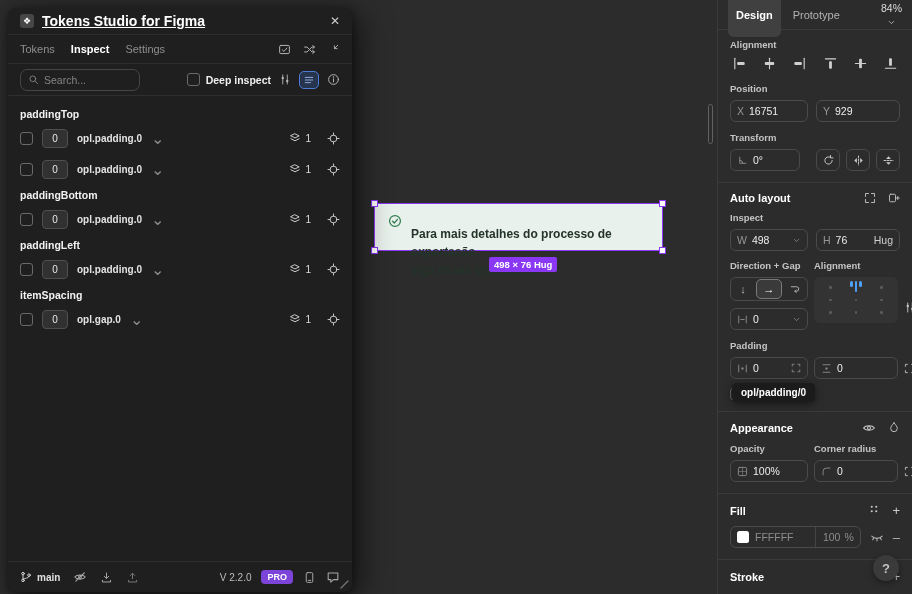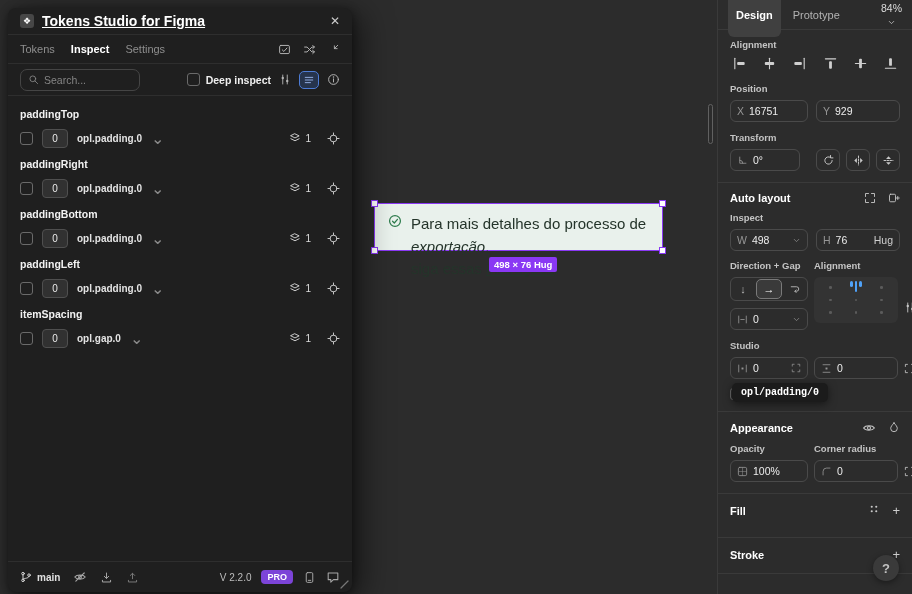--- a/index.html
+++ b/index.html
@@ -48,21 +48,21 @@
   .p-version { font-size:10px; color:#bdbdbd; }
   .pro-badge { border-radius:4px; padding:2px 6px; font-size:9px; font-weight:bold; color:#fff; }
   .p-resize { position:absolute; right:3px; bottom:3px; width:9px; height:9px; color:#777; }
 
   
   .canvas-scrollbar { position:absolute; left:708px; top:104px; width:5px; height:40px; border:1px solid #616161; border-radius:3px; }
   .top-blue-strip { position:absolute; left:858px; top:0; width:47px; height:4px; border-radius:0 0 2px 2px; }
   .alert { position:absolute; left:374px; top:203px; width:289px; height:48px; border:1.5px solid; border-radius:3px;
            display:flex; gap:9px; padding:9px 12px 9px 13px; }
   .alert-check { flex:none; margin-top:1px; color:#2e7c4d; }
-  .alert-text { font-size:15px; font-weight:normal; line-height:1.5; }
+  .alert-text { font-size:12px; font-weight:bold; line-height:1.5;margin-top:12px; }
   .handle { position:absolute; width:7px; height:7px; background:#fff; border:1px solid; }
   .size-badge { position:absolute; left:489px; top:257px; border-radius:2px; padding:2px 5px; font-size:9.5px; font-weight:bold; color:#fff; }
 
   
   .panel { position:absolute; left:717px; top:0; width:195px; height:594px; background:#2c2c2c; border-left:1px solid #3a3a3a; }
   .panel-hd { height:30px; display:flex; align-items:center; gap:4px; padding:0 10px; border-bottom:1px solid #3a3a3a; }
   .panel-tab { font-size:11px; color:#b3b3b3; padding:16px 8px; }
   .panel-tab.active { background:#404040; border-radius:6px; color:#fff; font-weight:bold; }
   .panel-zoom { margin-left:auto; display:flex; align-items:center; gap:4px; font-size:10.5px; color:#dcdcdc;flex-direction:column; }
   .sec { padding:9px 12px 11px; border-bottom:1px solid #3a3a3a; position:relative; }
@@ -82,21 +82,21 @@
   .dirgroup { width:78px; height:24px; border:1px solid #4a4a4a; border-radius:6px; display:flex; }
   .dirbtn { flex:1; display:flex; align-items:center; justify-content:center; font-size:11px; color:#b9b9b9; }
   .dirbtn.active { border:1px solid #7a7a7a; border-radius:5px; margin:1px; color:#fff; background:#3a3a3a; }
   .alignpad { width:84px; height:46px; background:#333; border-radius:6px; display:grid; grid-template-columns:repeat(3,1fr); grid-template-rows:repeat(3,1fr); padding:4px; }
   .apcell { display:flex; align-items:center; justify-content:center; }
   .apdot { width:2.5px; height:2.5px; border-radius:50%; background:#5b5b5b; }
   .apbars { display:flex; gap:2px; align-items:flex-start; height:12px; }
   .apbars span { width:2.5px; border-radius:2px; background:#4fa1f7; }
   .rt-ic { justify-self:end; align-self:center; color:#c9c9c9; }
   .tooltip { position:absolute; left:2px; top:-5px; background:#1b1b1b; border-radius:5px; padding:4px 9px; font-size:10px; font-weight:bold; color:#fff; box-shadow:0 2px 8px rgba(0,0,0,.5); z-index:5; }
-  .cliprow { display:flex; margin-top:9px; font-size:10.5px; color:#d7d7d7; position:relative;font-family:Liberation Mono, monospace; }
+  .cliprow { display:flex; margin-top:9px; font-size:10.5px; color:#d7d7d7; position:relative; }
   .fillrow { display:flex; align-items:center; gap:9px; }
   .fillbox { width:140px; height:22px; border:1px solid #4a4a4a; border-radius:6px; display:flex; align-items:center; padding:0 6px; gap:6px; }
   .swatch { width:12px; height:12px; border-radius:2.5px; border:1px solid rgba(255,255,255,.25); flex:none; }
   .fillhex { font-size:10.5px; color:#8d8d8d; flex:1; }
   .fillpct { display:flex; gap:4px; font-size:10.5px; color:#8d8d8d; border-left:1px solid #444; padding-left:7px; height:100%; align-items:center; }
   .minrow { display:flex; align-items:center; }
   .help-btn { position:absolute; right:13px; bottom:13px; width:26px; height:26px; border-radius:50%; background:#3a3a3a; color:#c2c2c2; font-size:13px; font-weight:bold; display:flex; align-items:center; justify-content:center; box-shadow:0 2px 6px rgba(0,0,0,.4); }
 </style>
 </head>
 <body>
@@ -210,21 +210,20 @@
           <span>
               <svg class="i" width="13" height="13" viewBox="0 0 16 16">
                 <circle cx="8" cy="8" r="4.2"></circle>
                 <path d="M8 1.2v2.6M8 12.2v2.6M1.2 8h2.6M12.2 8h2.6"></path>
               </svg>
             </span>
         </span>
       </div>
     </div>
     <div class="tok-group">
-      <div class="tok-prop">paddingRight</div>
       <div class="tok-row">
         <span class="chk"></span>
         <span class="tok-val">0</span>
         <span class="tok-name">opl.padding.0</span>
         <span class="tok-chev">⌄</span>
         <span class="tok-right">
           <span class="tok-count">
               <span>
                 <svg class="i" width="12" height="12" viewBox="0 0 16 16">
                   <path d="M8 2.5l5.5 2.7L8 7.9 2.5 5.2z"></path>
@@ -573,21 +572,21 @@
         </div>
       </div>
       <span class="rt-ic" style="margin-top:24px">
           <svg class="i" width="12" height="13" viewBox="0 0 16 16">
             <path d="M5 2v12M11 2v12"></path>
             <circle cx="5" cy="6" r="1.6" fill="currentColor" stroke="none"></circle>
             <circle cx="11" cy="10" r="1.6" fill="currentColor" stroke="none"></circle>
           </svg>
         </span>
     </div>
-    <div class="lbl" style="margin-top:10px">Studio</div>
+    <div class="lbl" style="margin-top:10px">Padding</div>
     <div class="grid2">
       <span class="box" style="width:78px">
         <span class="k">
             <svg class="i" width="11" height="11" viewBox="0 0 16 16">
               <path d="M2.5 3v10M13.5 3v10"></path>
               <rect x="6.6" y="6.6" width="2.8" height="2.8" fill="currentColor" stroke="none"></rect>
             </svg>
           </span>
         <span>0</span>
         <span class="chev">
@@ -675,20 +674,37 @@
             <svg class="i" width="12" height="12" viewBox="0 0 16 16">
               <circle cx="5" cy="5" r="1.4" fill="currentColor" stroke="none"></circle>
               <circle cx="11" cy="5" r="1.4" fill="currentColor" stroke="none"></circle>
               <circle cx="5" cy="11" r="1.4" fill="currentColor" stroke="none"></circle>
               <circle cx="11" cy="11" r="1.4" fill="currentColor" stroke="none"></circle>
             </svg>
           </span>
         <span style="font-size:13px;color:#cfcfcf">+</span>
       </span>
     </div>
+    <div class="fillrow">
+      <span class="fillbox">
+        <span class="swatch" style="background: rgb(255, 255, 255);"></span>
+        <span class="fillhex">FFFFFF</span>
+        <span class="fillpct">
+            <span>100</span>
+            <span>%</span>
+          </span>
+      </span>
+      <span class="icon-btn">
+          <svg class="i" width="14" height="14" viewBox="0 0 16 16">
+            <path d="M2 7c3 3.4 9 3.4 12 0"></path>
+            <path d="M4 9.6L3 11.2M8 10.6V12.4M12 9.6l1 1.6"></path>
+          </svg>
+        </span>
+      <span class="icon-btn" style="font-size:13px">–</span>
+    </div>
   </div>
 
   <div class="sec minrow">
     <span class="hdr">Stroke</span>
     <span class="hdr-ics" style="margin-left:auto">
         <span style="font-size:13px;color:#cfcfcf">+</span>
       </span>
   </div>
 
   <span class="help-btn">?</span>

